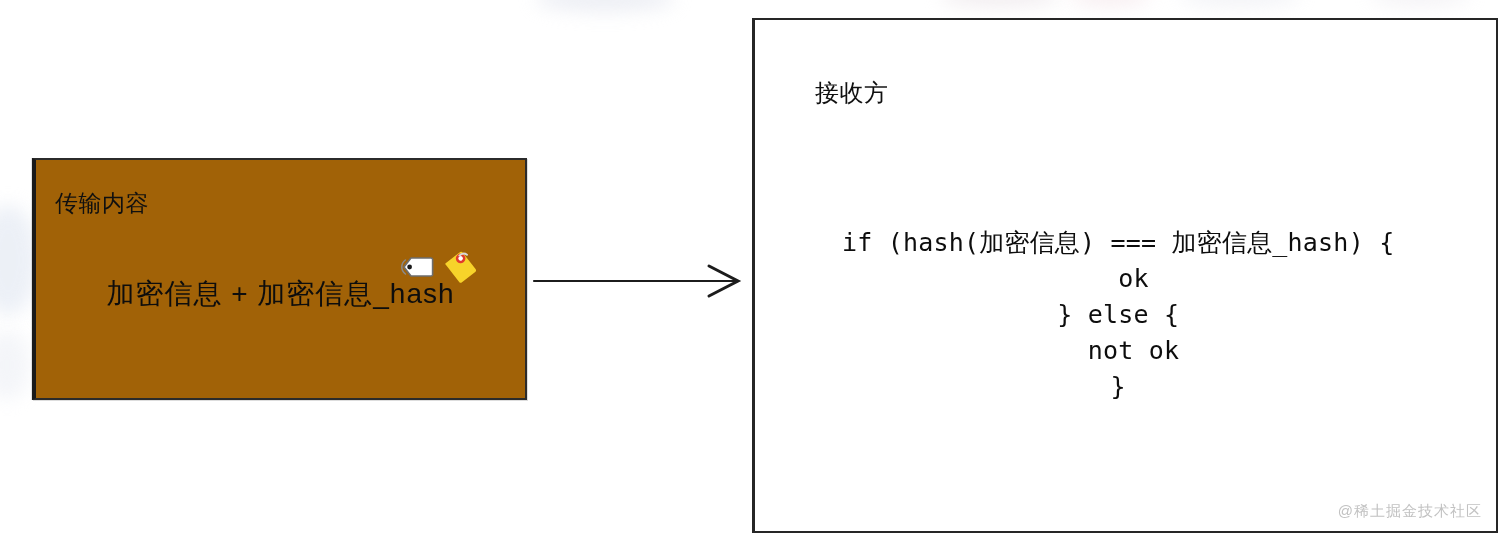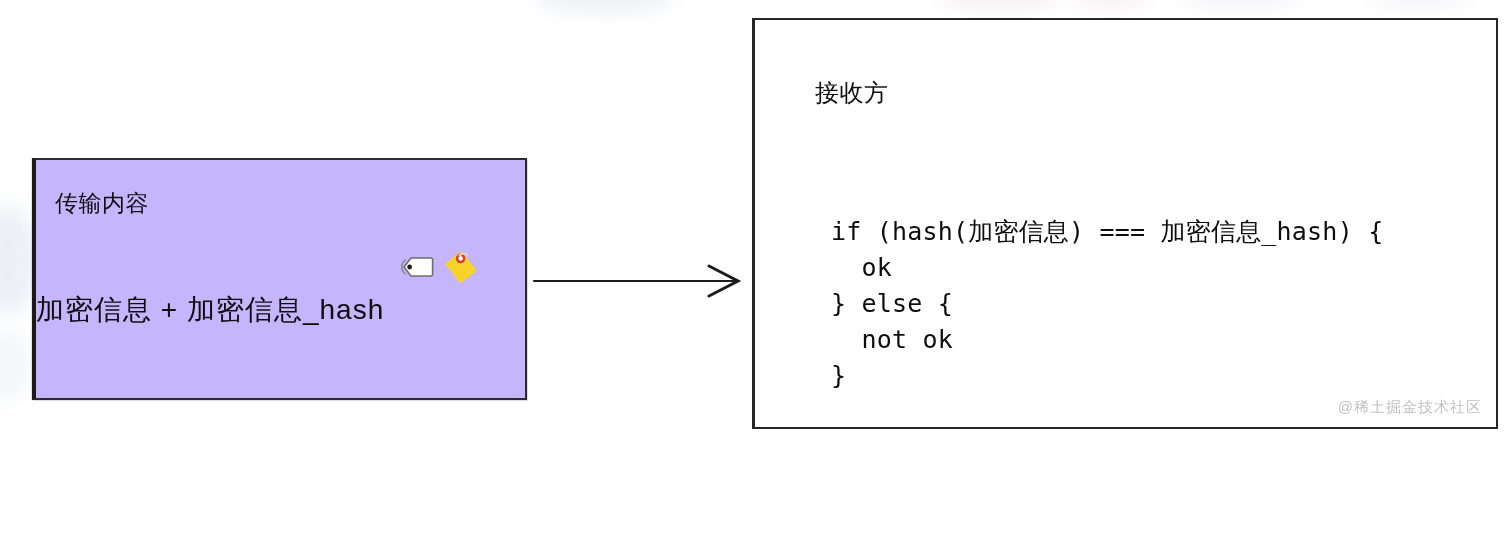--- a/index.html
+++ b/index.html
@@ -28,41 +28,42 @@
   .smudge-left2 { left: -16px;  top: 330px; width: 46px;  height: 70px;  background: #e7eaf2; opacity: .45; }
 
   
   #transmission-box {
     position: absolute;
     left: 32px;
     top: 158px;
     width: 495px;
     height: 242px;
     box-sizing: border-box;
-    background: #c4b5fd;
+    background: #a16207;
     border: 2px solid #2b2b2b;
     border-left-width: 4px;
     border-left-color: #1a1a1a;
     box-shadow: 1px 1px 0 0 #55555533, -1px 0 0 0 #33333322;
     padding-left: 12px;
   }
   #transmission-title {
     position: absolute;
     left: 19px;
     top: 28px;
     font-size: 23px;
     color: #101010;
     letter-spacing: .5px;
     white-space: nowrap;
   }
   #transmission-content-row {
     position: absolute;
     left: 0;
-    top: 131px;
+    top: 115px;
     width: 100%;
+    text-align: center;
   }
   #transmission-content-text {
     font-size: 28px;
     color: #0d0d0d;
     letter-spacing: 1px;
     white-space: nowrap;
   }
 
   
   #tag-icons {
@@ -85,40 +86,41 @@
     width: 212px;
     height: 38px;
   }
 
   
   #receiver-box {
     position: absolute;
     left: 752px;
     top: 18px;
     width: 746px;
-    height: 411px;
+    height: 515px;
     box-sizing: border-box;
     background: #ffffff;
     border: 2px solid #262626;
     border-left-width: 3px;
+    text-align: center;
   }
   #receiver-title {
     position: absolute;
     left: 60px;
     top: 57px;
     font-size: 24px;
     color: #101010;
     letter-spacing: .5px;
     white-space: nowrap;
   }
   #receiver-code {
     position: absolute;
     left: 72px;
     top: 190px;
-    margin: 4px;
+    margin: 15px;
     font-family: "DejaVu Sans Mono", "Liberation Mono", monospace;
     font-size: 25px;
     line-height: 36px;
     color: #0d0d0d;
     white-space: pre;
     letter-spacing: .2px;
   }
   #watermark {
     position: absolute;
     right: 14px;

